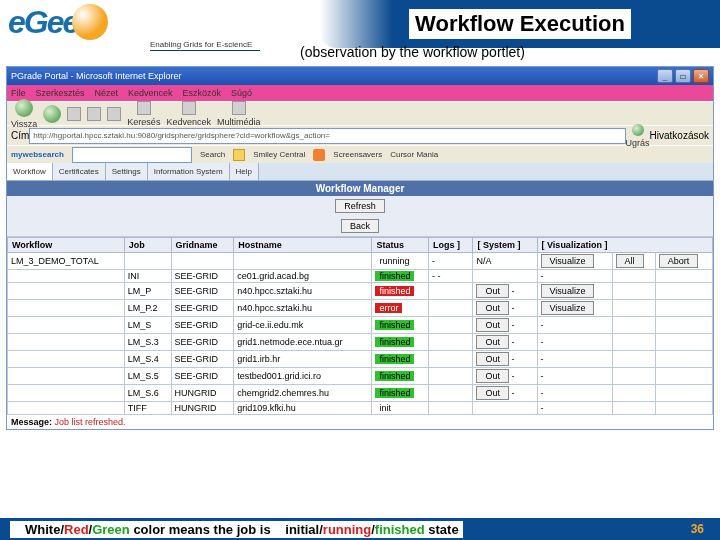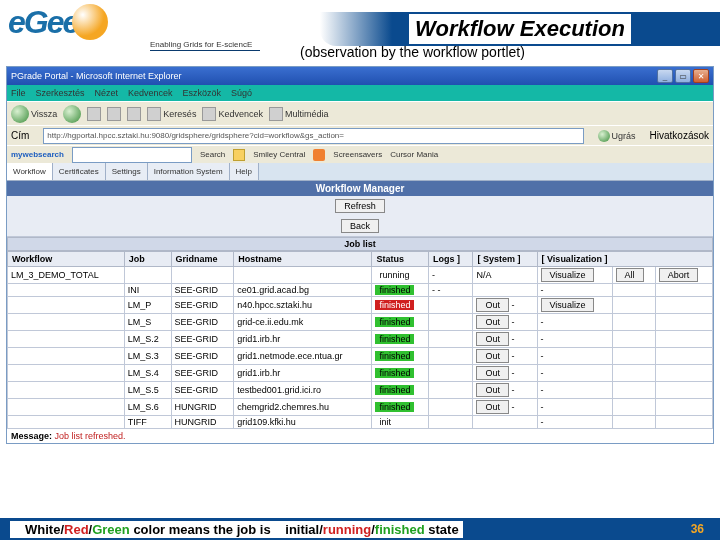--- a/index.html
+++ b/index.html
@@ -3,36 +3,36 @@
 <meta charset="utf-8">
 <style>
 * { box-sizing: border-box; margin: 0; padding: 0; }
 body { width: 720px; height: 540px; background: #fff; font-family: Arial, sans-serif; font-size: 10px; overflow: hidden; }
 .header { height: 62px; background: #fff; position: relative; }
 .logo { position: absolute; left: 8px; top: 4px; width: 130px; height: 52px; display: flex; align-items: flex-start; font-style: italic; }
 .logo-egee { font-size: 32px; font-weight: bold; color: #1a6fa8; letter-spacing: -2px; }
 .logo-circle { width: 36px; height: 36px; border-radius: 50%; background: radial-gradient(circle at 30% 30%, #fff, #f5a623 60%); margin-left: -6px; }
 .tagline { position: absolute; left: 150px; top: 40px; font-size: 8px; color: #333; }
 .tagline-line { position: absolute; left: 150px; top: 50px; width: 110px; height: 1px; background: #0a3a6e; }
-.title-bar { position: absolute; right: 0; top: 12px; width: 400px; height: 34px; background: linear-gradient(90deg, #fff 0%, #0a4a8e 18%, #0a4a8e 100%); border-radius: 0 0 0 16px; display: flex; align-items: center; justify-content: center; font-style: italic; }
+.title-bar { position: absolute; right: 0; top: 0; width: 400px; height: 48px; background: linear-gradient(90deg, #fff 0%, #0a4a8e 18%, #0a4a8e 100%); border-radius: 0 0 0 16px; display: flex; align-items: center; justify-content: center; }
 .title-text { color: #000; font-size: 22px; font-weight: bold; background: #fff; padding: 2px 6px; }
 .subtitle { position: absolute; left: 300px; top: 44px; font-size: 14px; color: #000; }
 .browser { margin: 4px 6px 0 6px; border: 1px solid #7a9cc4; background: #ece9d8; }
 .browser-titlebar { background: linear-gradient(#3a6fd0, #2050b0); color: #fff; height: 18px; display: flex; align-items: center; padding: 0 4px; font-size: 9px; }
 .browser-titlebar .spacer { flex: 1; }
 .win-btn { width: 16px; height: 14px; margin-left: 2px; background: linear-gradient(#e8b090,#d06030); border: 1px solid #a04020; border-radius: 2px; display: flex; align-items: center; justify-content: center; color: #fff; font-size: 8px; }
 .win-btn.min,.win-btn.max { background: linear-gradient(#c8d8f0,#90b0e0); border-color: #5070a0; color: #333; }
-.menubar { background: #14b8a6; height: 16px; display: flex; align-items: center; padding: 0 4px; gap: 10px; font-size: 9px; color: #333; }
+.menubar { background: #ec4899; height: 16px; display: flex; align-items: center; padding: 0 4px; gap: 10px; font-size: 9px; color: #333; }
 .toolbar { background: #ece9d8; height: 24px; display: flex; align-items: center; padding: 0 4px; gap: 6px; border-top: 1px solid #fff; }
-.tb-btn { display: flex; align-items: center; gap: 2px; font-size: 9px; color: #333; }
+.tb-btn { display: flex; align-items: center; gap: 2px; font-size: 9px; color: #333; flex-direction: column; }
 .tb-circle { width: 18px; height: 18px; border-radius: 50%; }
 .tb-circle.back { background: radial-gradient(circle at 35% 35%, #d8f0d0, #3a8c3a); }
 .tb-circle.fwd { background: radial-gradient(circle at 35% 35%, #d8f0d0, #3a8c3a); }
 .tb-icon { width: 14px; height: 14px; background: #d0d0d0; border: 1px solid #999; }
-.addrbar { background: #ece9d8; height: 20px; display: flex; align-items: center; padding: 0 4px; gap: 14px; border-top: 1px solid #fff; }
+.addrbar { background: #ece9d8; height: 20px; display: flex; align-items: center; padding: 0 4px; gap: 0; border-top: 1px solid #fff; }
 .addr-input { flex: 1; height: 16px; background: #fff; border: 1px solid #7a9cc4; font-size: 8px; padding: 0 3px; color: #555; }
 .links-bar { background: #ece9d8; height: 18px; display: flex; align-items: center; padding: 0 4px; gap: 8px; border-top: 1px solid #fff; font-size: 8px; color: #333; }
 .yellow-icon { width: 12px; height: 12px; background: #f8d060; border: 1px solid #c0a030; }
 .orange-icon { width: 12px; height: 12px; background: #f08030; border-radius: 2px; }
 .content { background: #fff; }
 .portal-tabs { display: flex; background: #d8e4f0; height: 18px; align-items: stretch; border-bottom: 1px solid #a0b0c8; }
 .ptab { padding: 2px 6px; font-size: 8px; border-right: 1px solid #a0b0c8; background: #e8edf5; color: #333; display: flex; align-items: center; }
 .ptab.active { background: #fff; }
 .portlet-title { background: #5070a8; color: #fff; text-align: center; font-size: 10px; font-weight: bold; padding: 2px 0; }
 .section-bar { background: #e8ecf4; display: flex; align-items: center; padding: 3px 6px; gap: 6px; border-bottom: 1px solid #c0c8d8; flex-direction: column; }
@@ -134,21 +134,20 @@
       <div class="ptab">Certificates</div>
       <div class="ptab">Settings</div>
       <div class="ptab">Information System</div>
       <div class="ptab">Help</div>
     </div>
     <div class="portlet-title">Workflow Manager</div>
     <div class="section-bar">
       <button class="btn">Refresh</button>
       <button class="btn">Back</button>
     </div>
-    <div class="joblist-hdr">Job list</div>
 
     <table class="jobs">
       <thead>
           <tr id="hdr-row">
             <th>Workflow</th>
             <th>Job</th>
             <th>Gridname</th>
             <th>Hostname</th>
             <th>Status</th>
             <th>Logs ]</th>
@@ -188,35 +187,35 @@
             <td>n40.hpcc.sztaki.hu</td>
             <td><span class="status st-red">finished</span></td>
             <td></td>
             <td><button class="btn">Out</button><span> -</span></td>
             <td><button class="btn">Visualize</button></td>
             <td></td>
             <td></td>
           </tr>
           <tr>
             <td></td>
+            <td>LM_P.2</td>
+            <td>SEE-GRID</td>
+            <td>n40.hpcc.sztaki.hu</td>
+            <td><span class="status st-red">error</span></td>
+            <td></td>
+            <td><button class="btn">Out</button><span> -</span></td>
+            <td><button class="btn">Visualize</button></td>
+            <td></td>
+            <td></td>
+          </tr>
+          <tr>
+            <td></td>
             <td>LM_S</td>
             <td>SEE-GRID</td>
             <td>grid-ce.ii.edu.mk</td>
-            <td><span class="status st-green">finished</span></td>
-            <td></td>
-            <td><button class="btn">Out</button><span> -</span></td>
-            <td>-</td>
-            <td></td>
-            <td></td>
-          </tr>
-          <tr>
-            <td></td>
-            <td>LM_S.2</td>
-            <td>SEE-GRID</td>
-            <td>grid1.irb.hr</td>
             <td><span class="status st-green">finished</span></td>
             <td></td>
             <td><button class="btn">Out</button><span> -</span></td>
             <td>-</td>
             <td></td>
             <td></td>
           </tr>
           <tr>
             <td></td>
             <td>LM_S.3</td>

